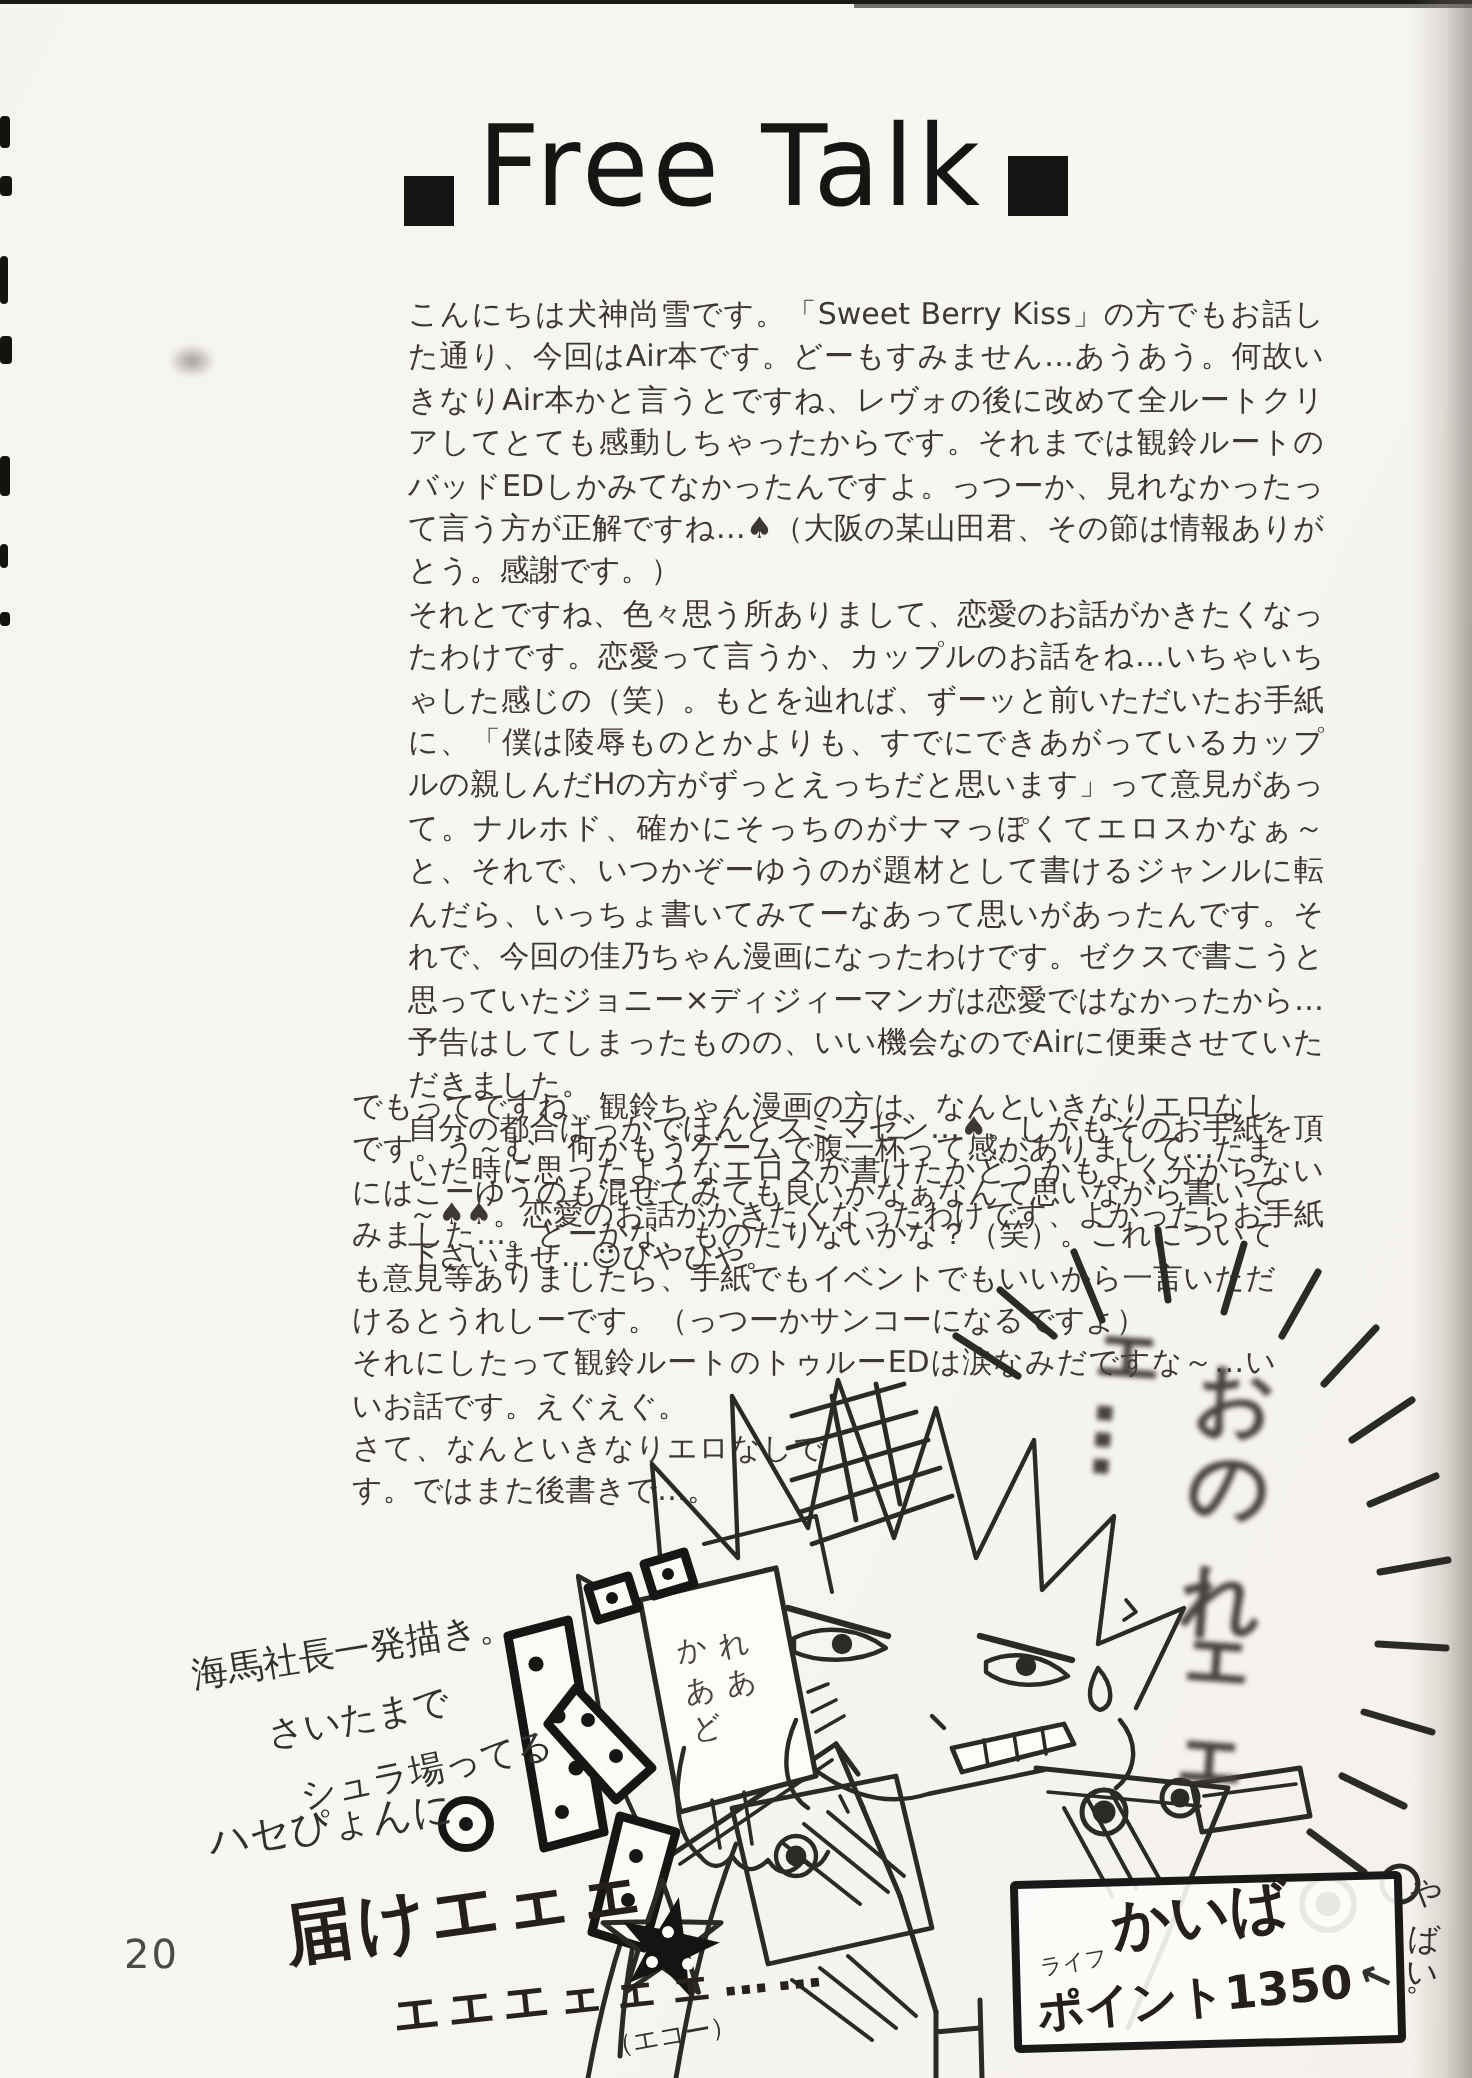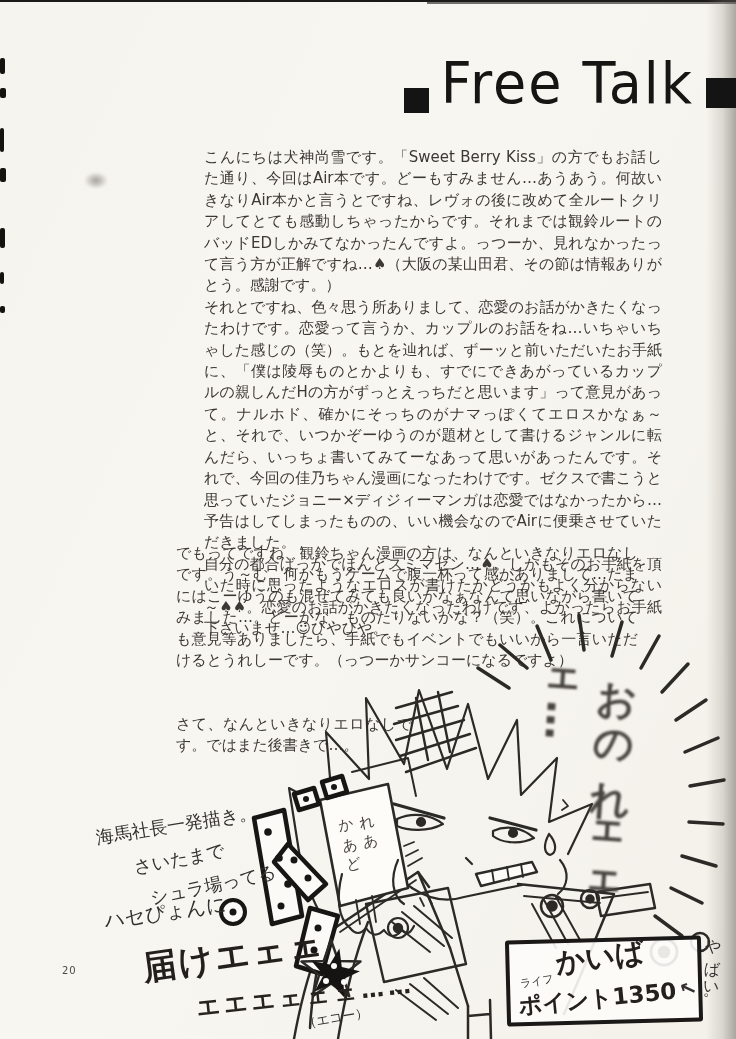--- a/index.html
+++ b/index.html
@@ -11,21 +11,21 @@
   
   .edge-top { position:absolute; top:0; left:0; width:100%; height:2px; background:#1c1a18; }
   .edge-top2 { position:absolute; top:2px; right:0; width:42%; height:2px; background:#2a2826; opacity:.65; }
   .edge-right {
     position:absolute; top:0; right:0; width:30px; height:100%;
     background:linear-gradient(to right, rgba(150,144,136,0) 0%, rgba(140,134,126,.25) 55%, rgba(95,90,84,.5) 100%);
   }
   .smudge { position:absolute; left:84px; top:172px; width:24px; height:17px; border-radius:50%;
     background:radial-gradient(closest-side, rgba(95,90,84,.55), rgba(95,90,84,0)); filter:blur(1px); }
   
-  .title-row { position:absolute; top:52px; left:0; width:100%; display:flex; justify-content:flex-end; align-items:flex-start; gap:12px; }
+  .title-row { position:absolute; top:52px; left:0; width:100%; display:flex; justify-content:center; align-items:flex-start; gap:12px; }
   .sq { display:inline-block; background:#141414; }
   .sq-left  { width:25px; height:25px; margin-top:36px; }
   .sq-right { width:30px; height:30px; margin-top:26px; }
   .title-text { font-size:54px; line-height:64px; color:#171513; letter-spacing:2px; transform:scaleY(1.04); font-weight:400; }
   
   .tblock { position:absolute; text-align:justify; }
   .tblock p { margin:0; font-size:15px; line-height:21.4px; }
   .b1 { left:176px; top:147px; width:458px;margin-left:28px; }
   .b2 { left:176px; top:543px; width:462px; }
   .b3 { left:176px; top:714px; width:236px; }
@@ -46,21 +46,21 @@
   .card-text { left:337px; top:806px; writing-mode:vertical-rl; font-size:15px; letter-spacing:2px;
     line-height:21px; transform:rotate(-11deg); color:#4a4641; }
   .lp-box { position:absolute; left:506px; top:938px; width:188px; height:78px;
     border:4px solid #1b1917; border-radius:3px; transform:rotate(-1.5deg);
     background:rgba(253,252,249,.9); }
   .lp-name { position:absolute; left:46px; top:-4px; font-size:29px; font-weight:bold; transform:rotate(-6deg); color:#23201d; }
   .lp-small { position:absolute; left:10px; top:30px; font-size:11px; transform:rotate(-8deg); }
   .lp-points { position:absolute; left:8px; top:41px; font-size:23px; font-weight:bold; transform:rotate(-4deg); color:#23201d; }
   .aside { left:701px; top:928px; writing-mode:vertical-rl; font-size:16px; letter-spacing:3px; transform:rotate(3deg); }
   .arrow { left:680px; top:976px; font-size:20px; transform:rotate(25deg); font-weight:bold; }
-  .page-number { position:absolute; left:62px; top:965px; font-size:10px; color:#4c4a47; letter-spacing:1px; }
+  .page-number { position:absolute; left:62px; top:965px; font-size:20px; color:#4c4a47; letter-spacing:1px; }
   svg.sketch { position:absolute; left:0; top:0; pointer-events:none; }
 </style>
 </head>
 <body>
 
 <div class="page">
 
   <div class="edge-top"></div>
   <div class="edge-top2"></div>
   <div class="edge-right"></div>
@@ -83,20 +83,21 @@
     <span class="sq sq-right"></span>
   </div>
 
   <div class="tblock b1">
     <p>こんにちは犬神尚雪です。「Sweet Berry Kiss」の方でもお話した通り、今回はAir本です。どーもすみません…あうあう。何故いきなりAir本かと言うとですね、レヴォの後に改めて全ルートクリアしてとても感動しちゃったからです。それまでは観鈴ルートのバッドEDしかみてなかったんですよ。っつーか、見れなかったって言う方が正解ですね…♠（大阪の某山田君、その節は情報ありがとう。感謝です。）</p>
     <p>それとですね、色々思う所ありまして、恋愛のお話がかきたくなったわけです。恋愛って言うか、カップルのお話をね…いちゃいちゃした感じの（笑）。もとを辿れば、ずーッと前いただいたお手紙に、「僕は陵辱ものとかよりも、すでにできあがっているカップルの親しんだHの方がずっとえっちだと思います」って意見があって。ナルホド、確かにそっちのがナマっぽくてエロスかなぁ～と、それで、いつかぞーゆうのが題材として書けるジャンルに転んだら、いっちょ書いてみてーなあって思いがあったんです。それで、今回の佳乃ちゃん漫画になったわけです。ゼクスで書こうと思っていたジョニー×ディジィーマンガは恋愛ではなかったから…予告はしてしまったものの、いい機会なのでAirに便乗させていただきました。</p>
     <p>自分の都合ばっかでほんとスミマセン…♠。しかもそのお手紙を頂いた時に思ったようなエロスが書けたかどうかもよく分からない～♠♠。恋愛のお話がかきたくなったわけです、よかったらお手紙下さいませ…☺ひやひや。</p>
   </div>
   <div class="tblock b2">
     <p>でもってですね、観鈴ちゃん漫画の方は、なんといきなりエロなしです。う～む、何かもうゲームで腹一杯って感がありまして…たまにはこーゆうのも混ぜてみても良いかなぁなんて思いながら書いてみました…。どーかな、ものたりないかな？（笑）。これについても意見等ありましたら、手紙でもイベントでもいいから一言いただけるとうれしーです。（っつーかサンコーになるですよ）</p>
+    <p>それにしたって観鈴ルートのトゥルーEDは涙なみだですな～…いいお話です。えぐえぐ。</p>
   </div>
   <div class="tblock b3">
     <p>さて、なんといきなりエロなしです。ではまた後書きで…。</p>
   </div>
 
   <svg class="sketch" width="736" height="1039" viewBox="0 0 736 1039" fill="none" stroke="#2c2a27" stroke-linecap="round" stroke-linejoin="round">
 
     <g stroke-width="3.5">
       <path d="M527,668 L500,645"></path>
         <path d="M551,660 L537,626"></path>

